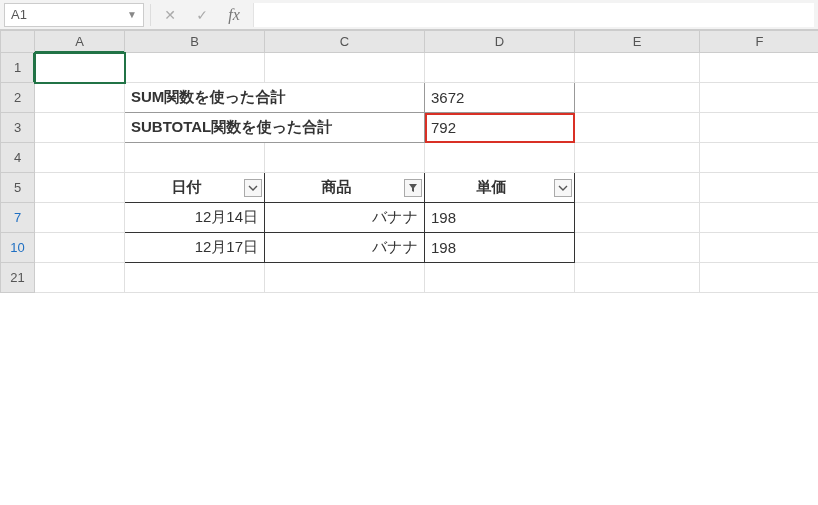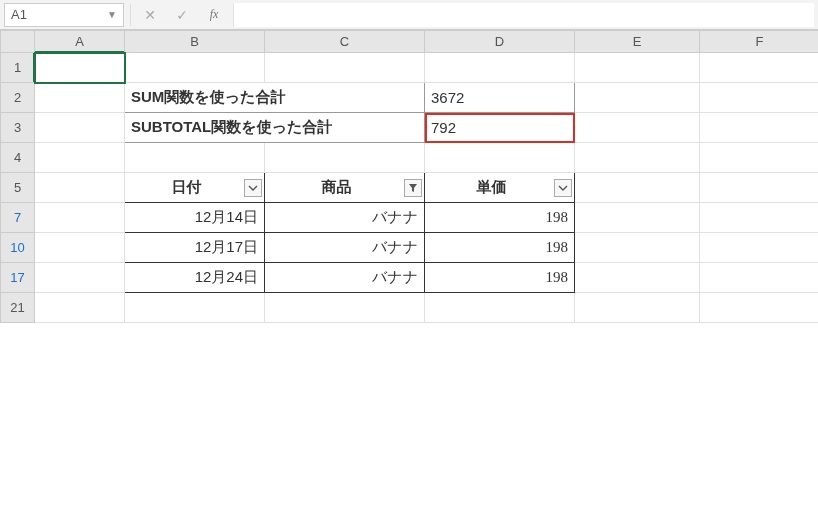--- a/index.html
+++ b/index.html
@@ -22,39 +22,39 @@
   .formula-bar {
     display: flex;
     align-items: center;
     background: #f3f3f3;
     border-bottom: 1px solid #ccc;
     height: 30px;
     padding: 2px 4px;
     gap: 6px;
   }
   .name-box {
-    width: 120px;
+    width: 140px;
     height: 24px;
     background: #fff;
     border: 1px solid #ccc;
     display: flex;
     align-items: center;
     justify-content: space-between;
     padding: 0 6px;
     font-size: 13px;
     color: #555;
   }
   .name-box .caret { color: #888; font-size: 10px; }
   .fb-sep { width: 1px; height: 22px; background: #ddd; }
   .fb-btn {
     width: 26px; height: 24px;
     display: flex; align-items: center; justify-content: center;
     color: #aaa; font-size: 14px;
   }
-  .fb-btn.fx { font-style: italic; color: #777; font-family: "Times New Roman", serif; font-size: 12px; }
+  .fb-btn.fx { font-style: italic; color: #777; font-family: "Times New Roman", serif; font-size: 16px; }
   .formula-input {
     flex: 1; height: 24px; background: #fff;
     border-left: 1px solid #e3e3e3;
     padding: 0 6px;
   }
   
   .grid-wrap { position: relative; flex: 1; overflow: hidden; }
   table.sheet {
     border-collapse: collapse;
     table-layout: fixed;
@@ -81,21 +81,21 @@
   .rowhdr.filtered { color: #1f6fc2; }
   td.cell {
     border: 1px solid #e0e0e0;
     height: 30px;
     padding: 0 6px;
     vertical-align: middle;
     background: #fff;
     font-size: 15px;
     color: #333;
   }
-  td.cell.num { text-align: right; font-family: Liberation Serif, serif; }
+  td.cell.num { text-align: left; }
   td.selcell {
     outline: 2px solid #217346;
     outline-offset: -1px;
   }
   
   .sumlbl {
     background: #d8e4bc;
     border: 1px solid #999 !important;
     font-weight: bold;
     text-align: left;
@@ -272,29 +272,20 @@
         </tr>
         <tr>
           <th class="rowhdr filtered">10</th>
           <td class="cell"></td>
           <td class="cell td-data txt">12月17日</td>
           <td class="cell td-data txt">バナナ</td>
           <td class="cell td-data num">198</td>
           <td class="cell"></td>
           <td class="cell"></td>
         </tr>
-        <tr>
-          <th class="rowhdr filtered">17</th>
-          <td class="cell"></td>
-          <td class="cell td-data txt">12月24日</td>
-          <td class="cell td-data txt">バナナ</td>
-          <td class="cell td-data num">198</td>
-          <td class="cell"></td>
-          <td class="cell"></td>
-        </tr>
 
         <tr>
           <th class="rowhdr">21</th>
           <td class="cell"></td>
           <td class="cell"></td>
           <td class="cell"></td>
           <td class="cell"></td>
           <td class="cell"></td>
           <td class="cell"></td>
         </tr>

